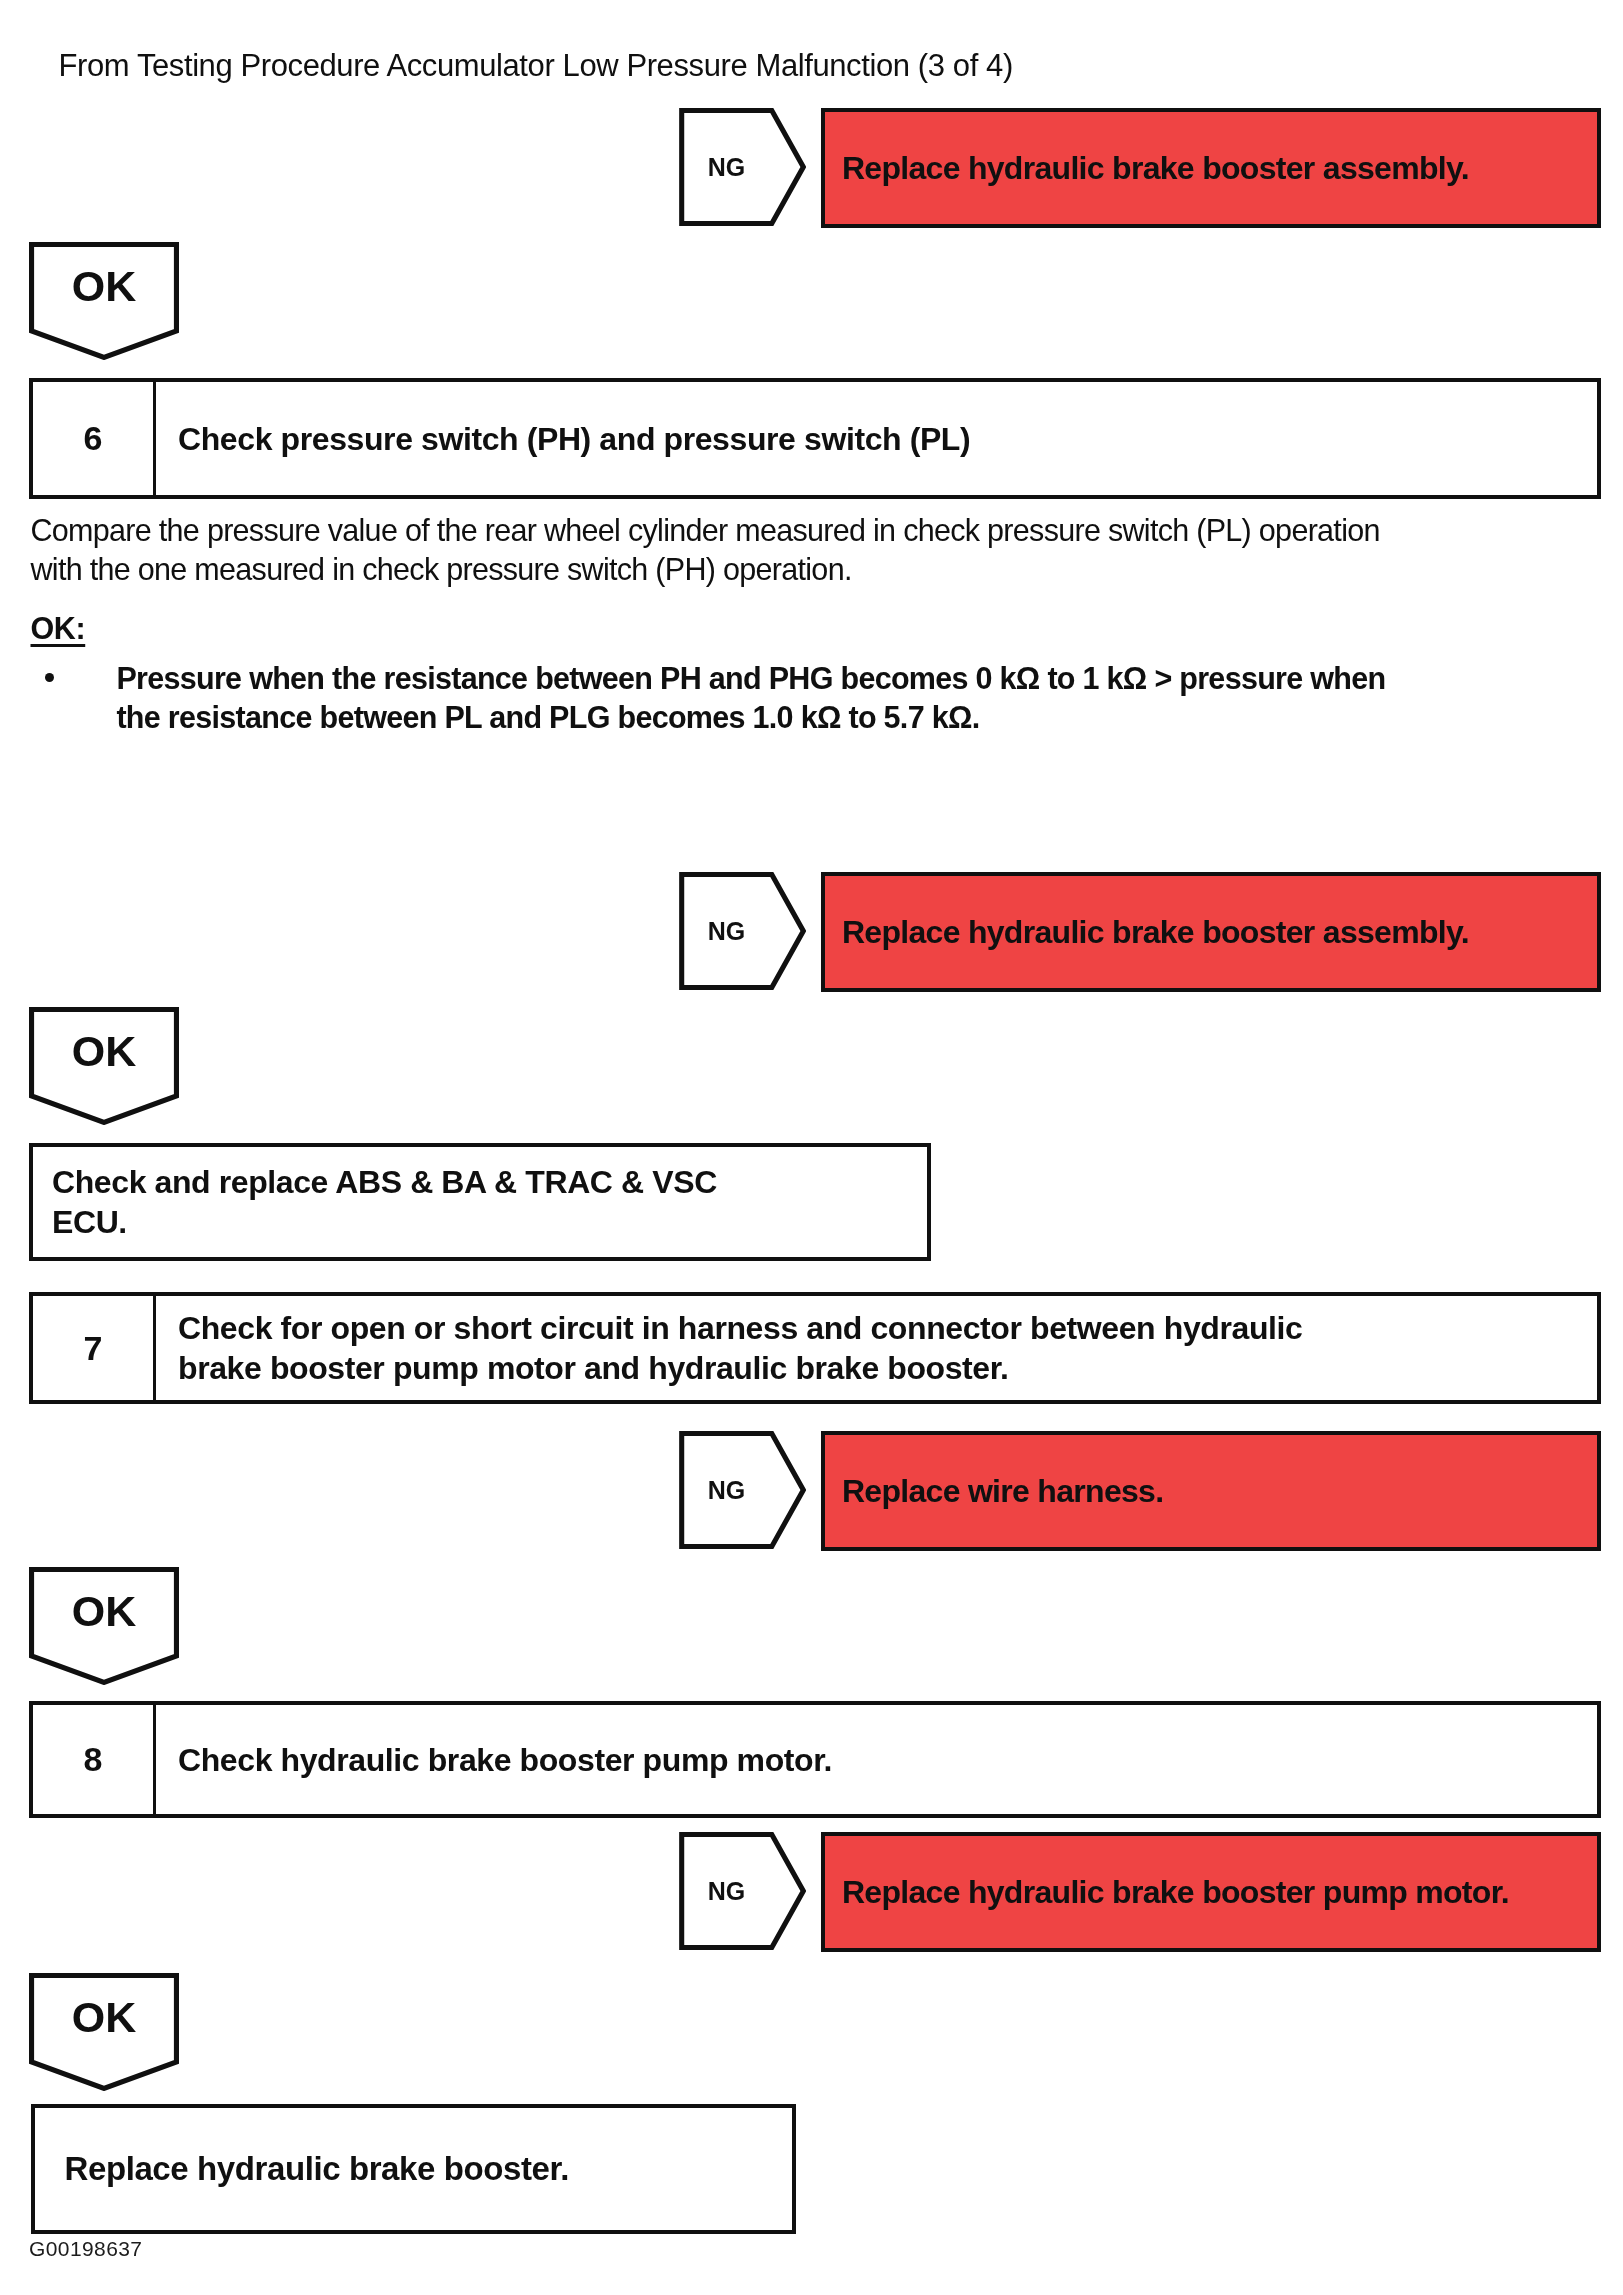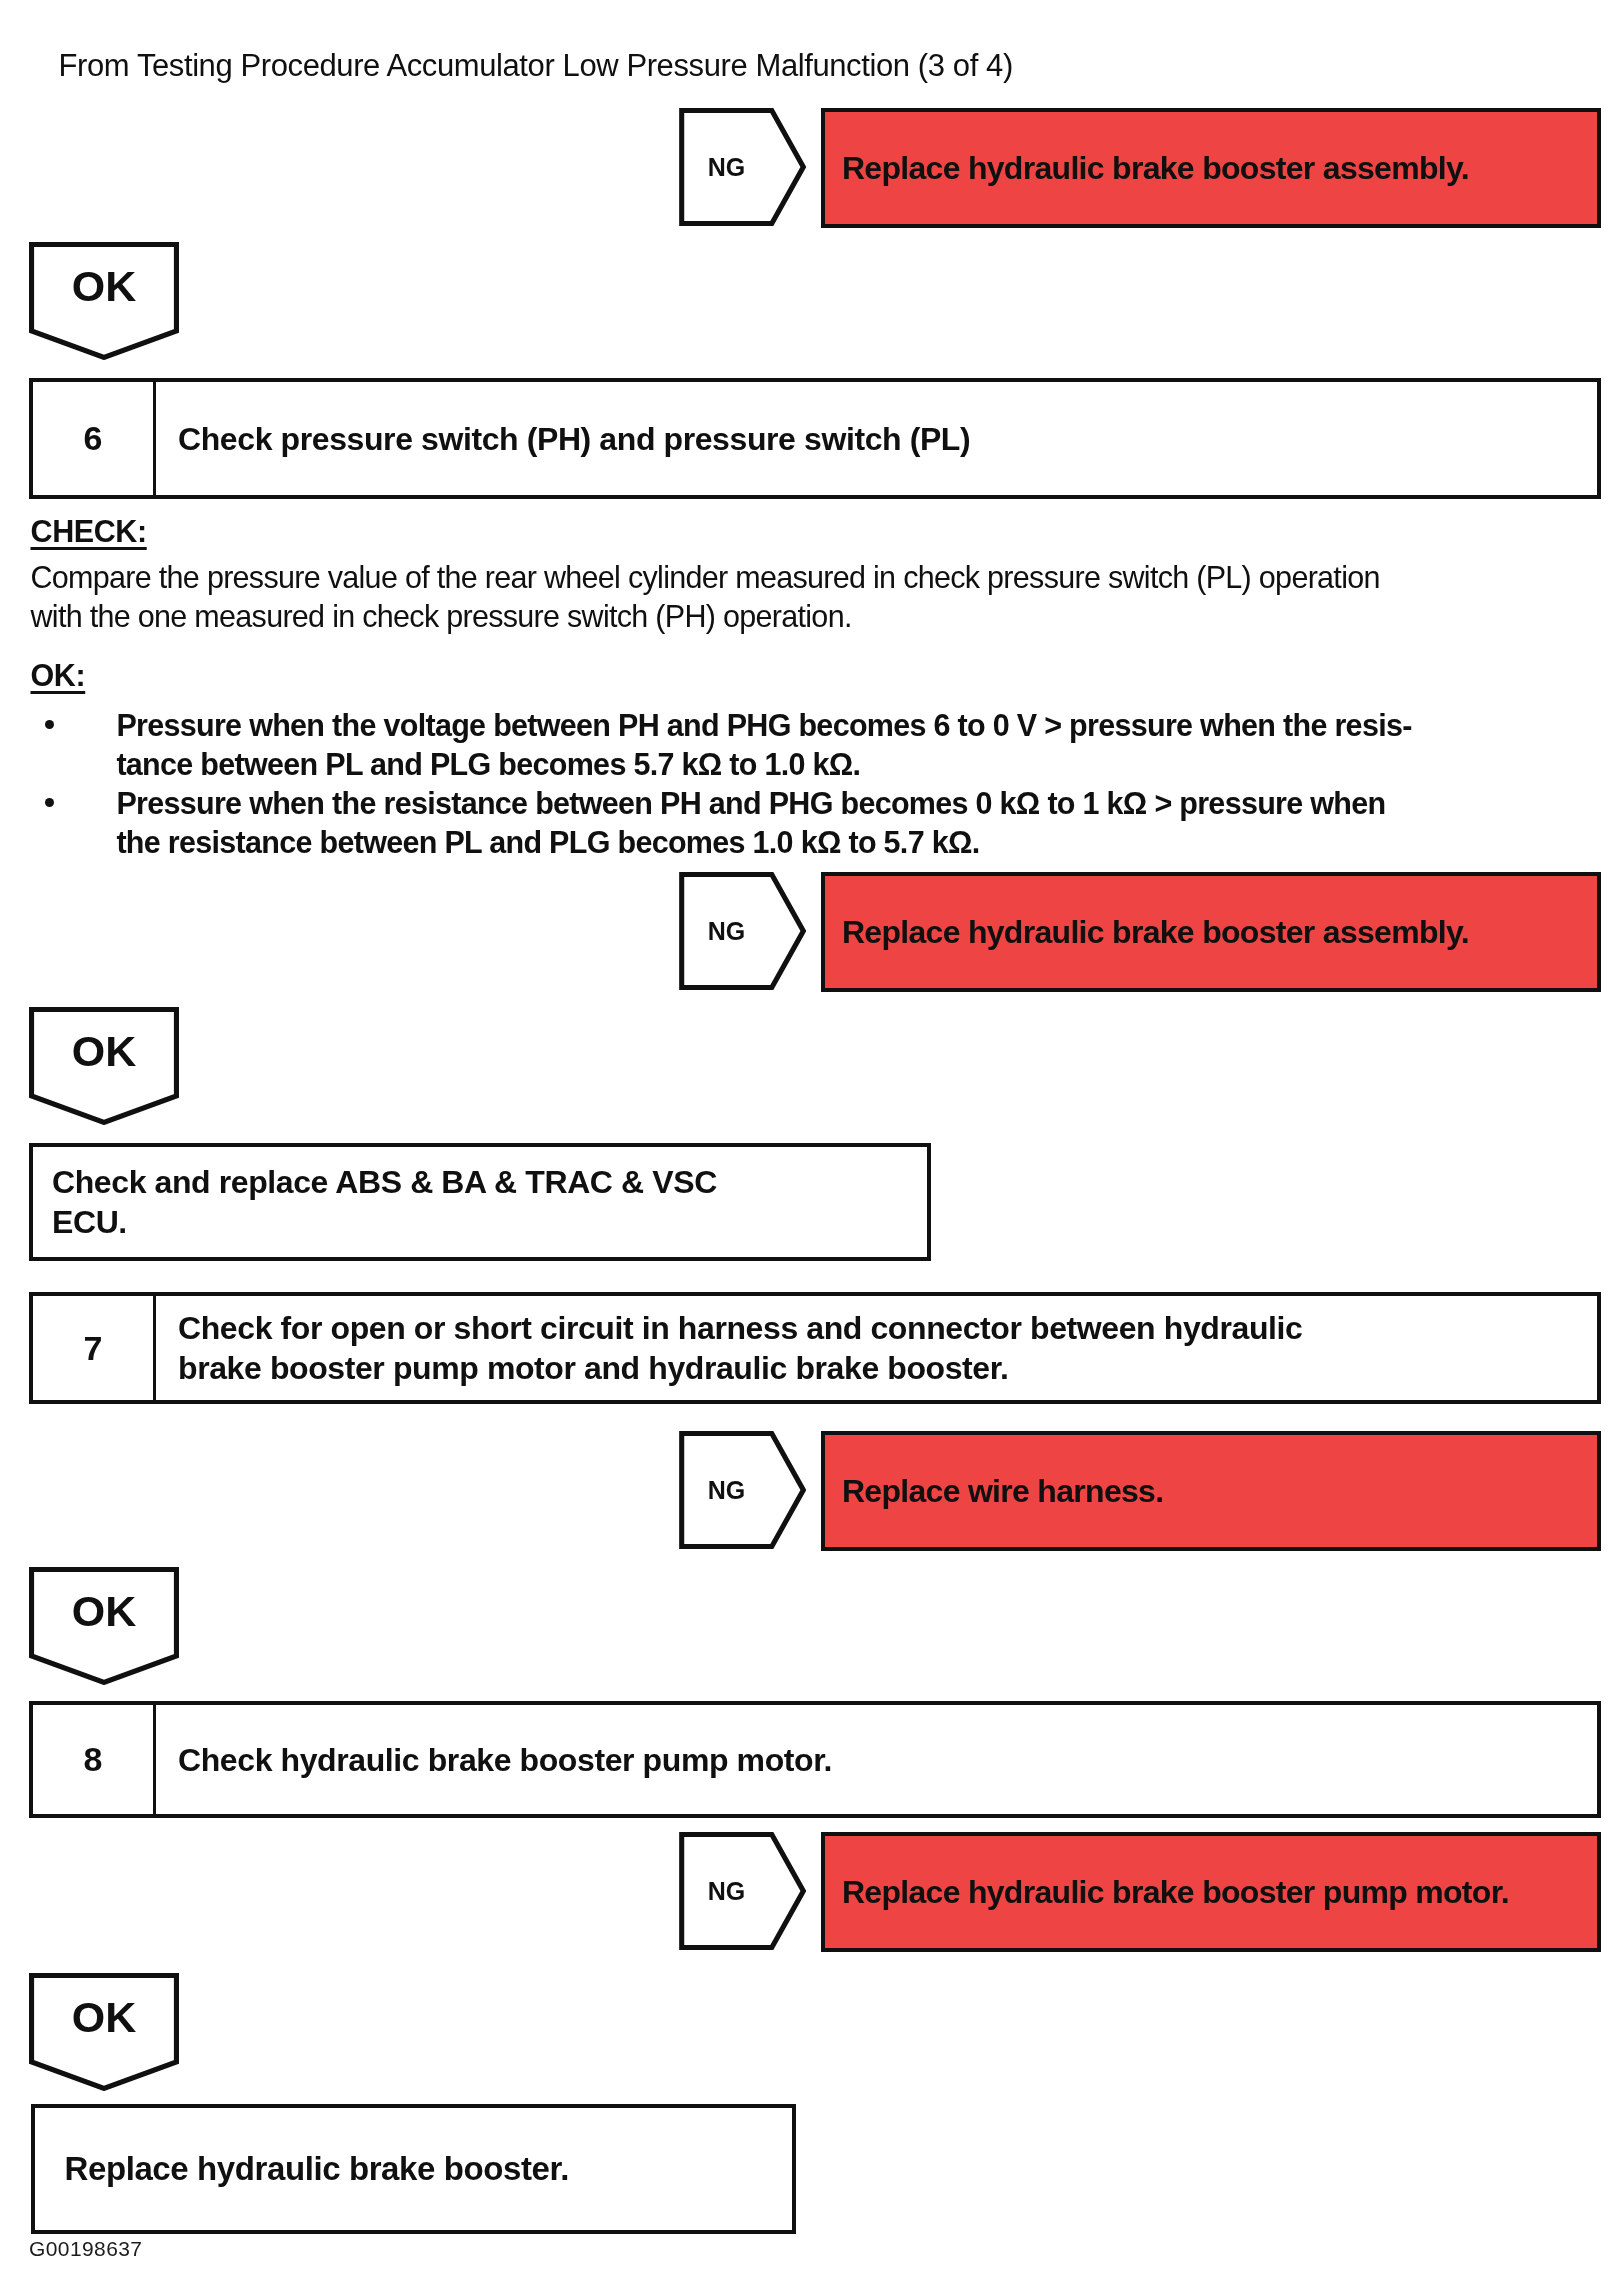--- a/index.html
+++ b/index.html
@@ -81,34 +81,26 @@
     </svg>
     <div class="ok-label">OK</div>
   </div>
 
   <div class="abs step-box" style="left:29px;top:378px;height:121px">
     <div class="step-num">6</div>
     <div class="step-title">Check pressure switch (PH) and pressure switch (PL)</div>
   </div>
 
   <div class="abs check-section" style="left:30.5px;top:511px">
-    <div class="heading-line">
-      <span class="rule-heading">CHECK:</span>
-    </div>
     <div class="body-par">Compare the pressure value of the rear wheel cylinder measured in check pressure switch (PL) operation
 with the one measured in check pressure switch (PH) operation.</div>
     <div class="ok-heading-line">
       <span class="rule-heading">OK:</span>
     </div>
     <div class="bullets-wrap">
-      <div class="bullet">
-        <span class="dot"></span>
-        <span class="btext">Pressure when the voltage between PH and PHG becomes 6 to 0 V &gt; pressure when the resis-
-tance between PL and PLG becomes 5.7 kΩ to 1.0 kΩ.</span>
-      </div>
       <div class="bullet">
         <span class="dot"></span>
         <span class="btext">Pressure when the resistance between PH and PHG becomes 0 kΩ to 1 kΩ &gt; pressure when
 the resistance between PL and PLG becomes 1.0 kΩ to 5.7 kΩ.</span>
       </div>
     </div>
   </div>
 
   <div class="abs ng-row" style="left:679px;top:872px">
     <div class="ng-shape">

